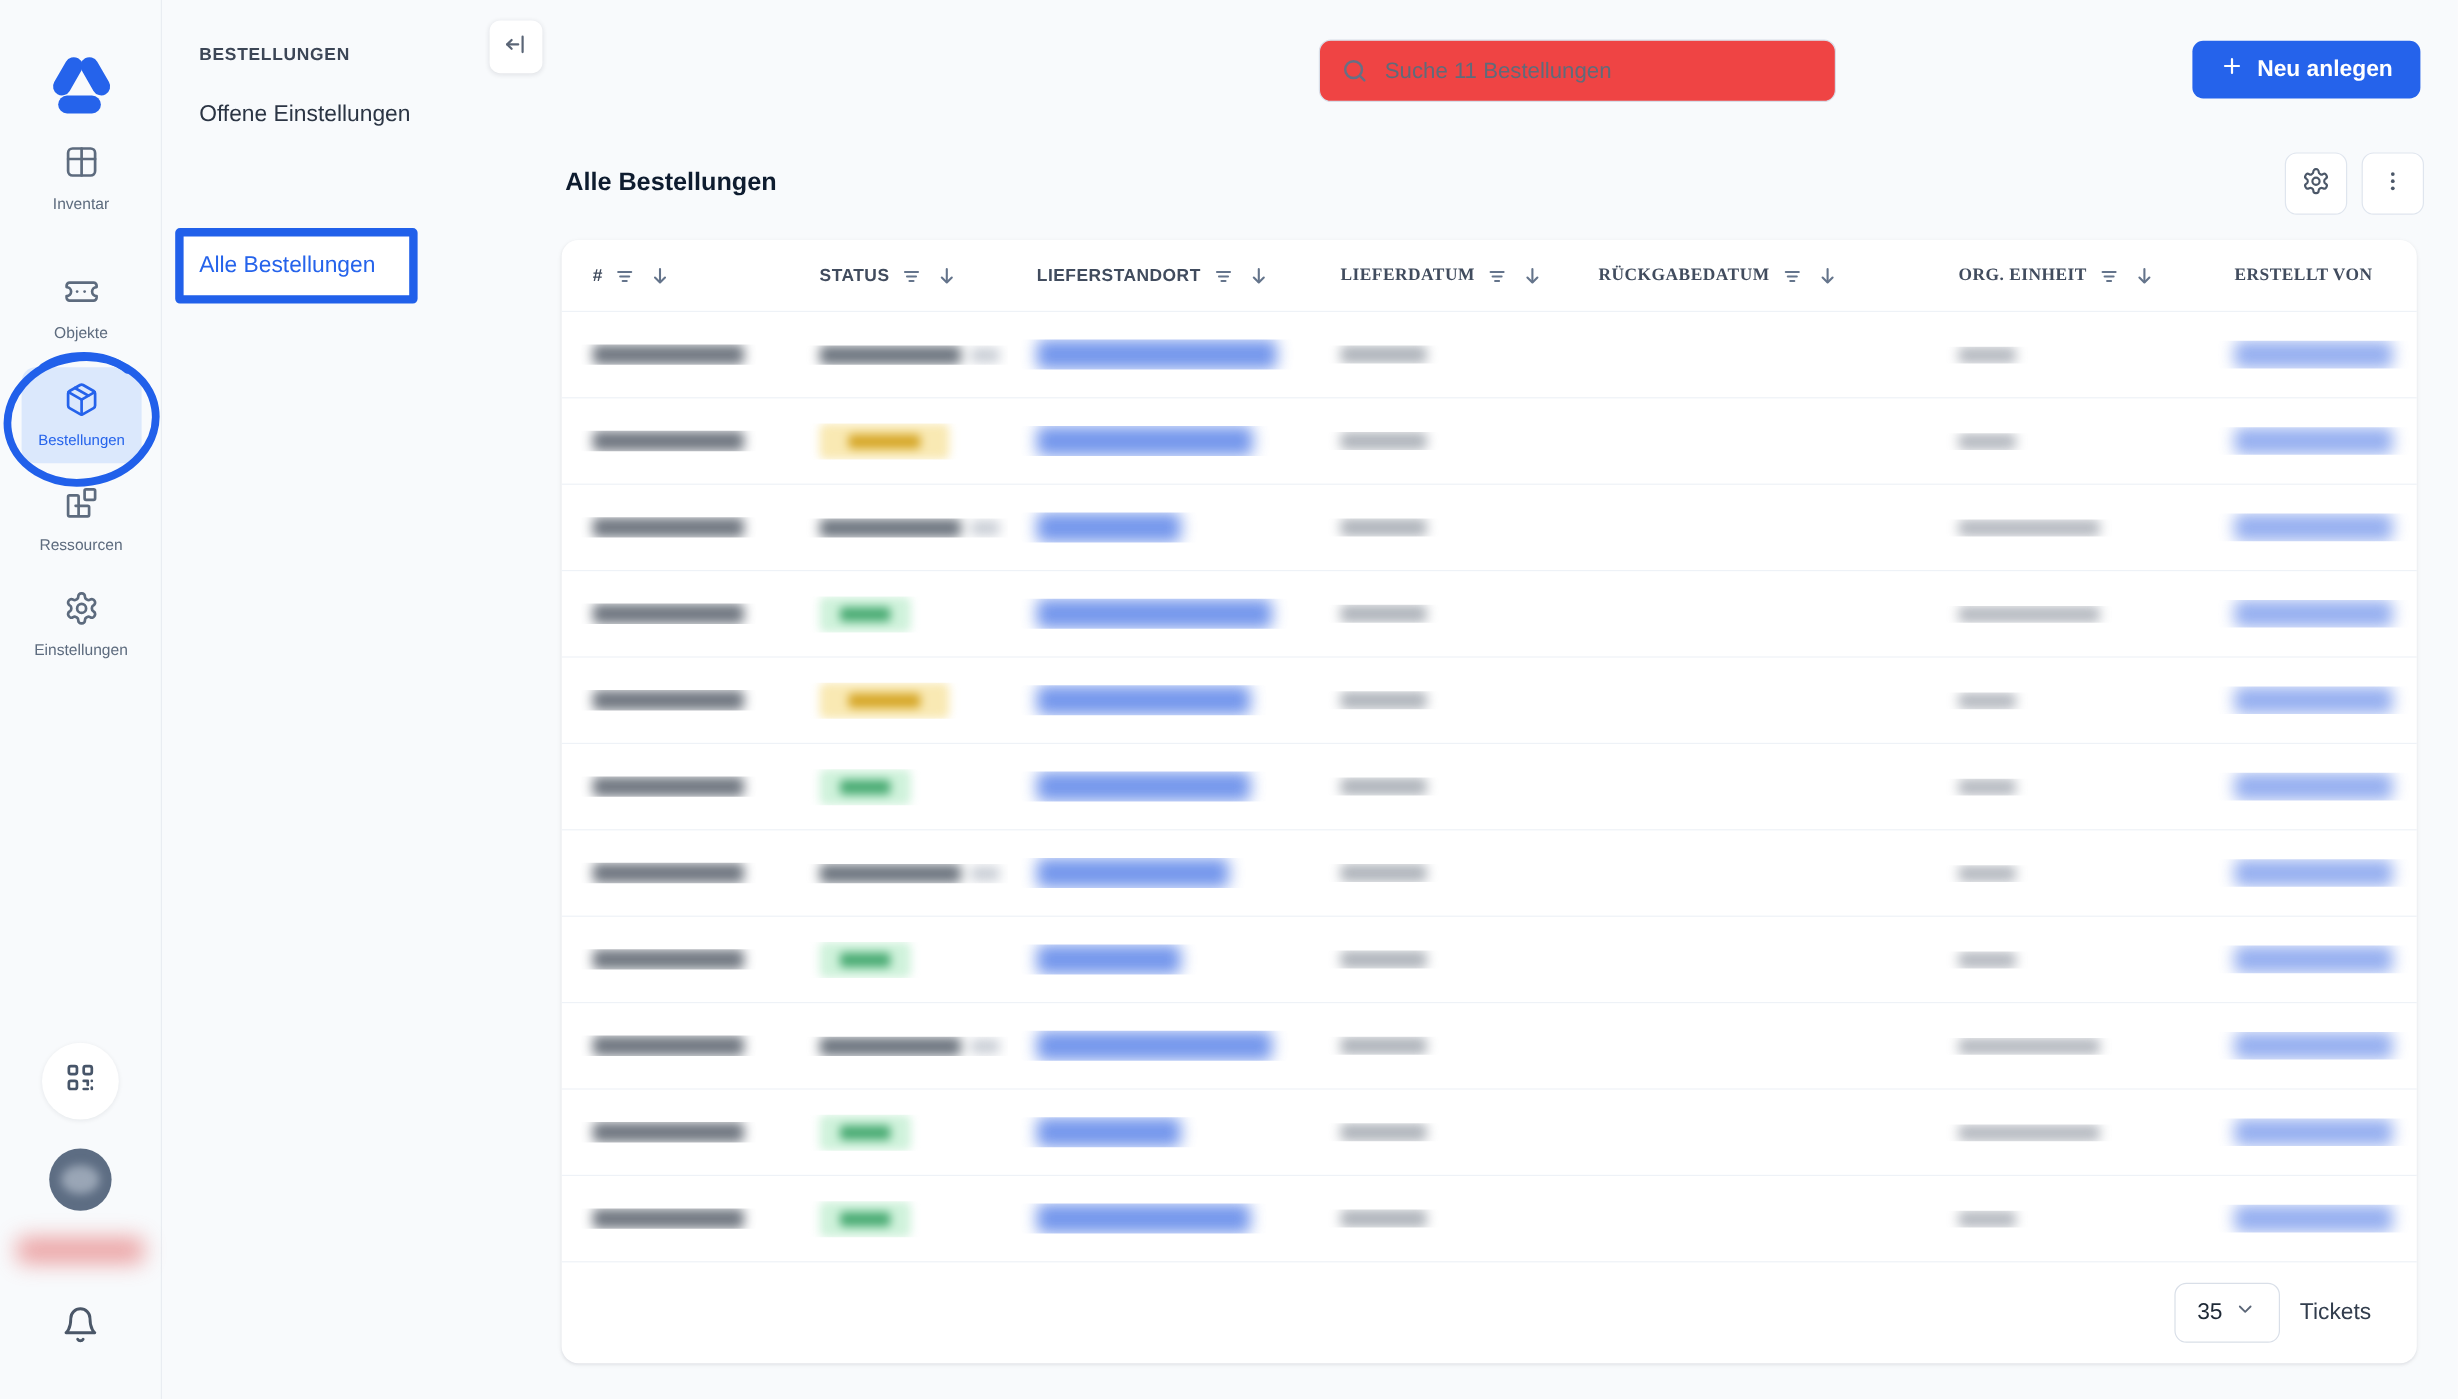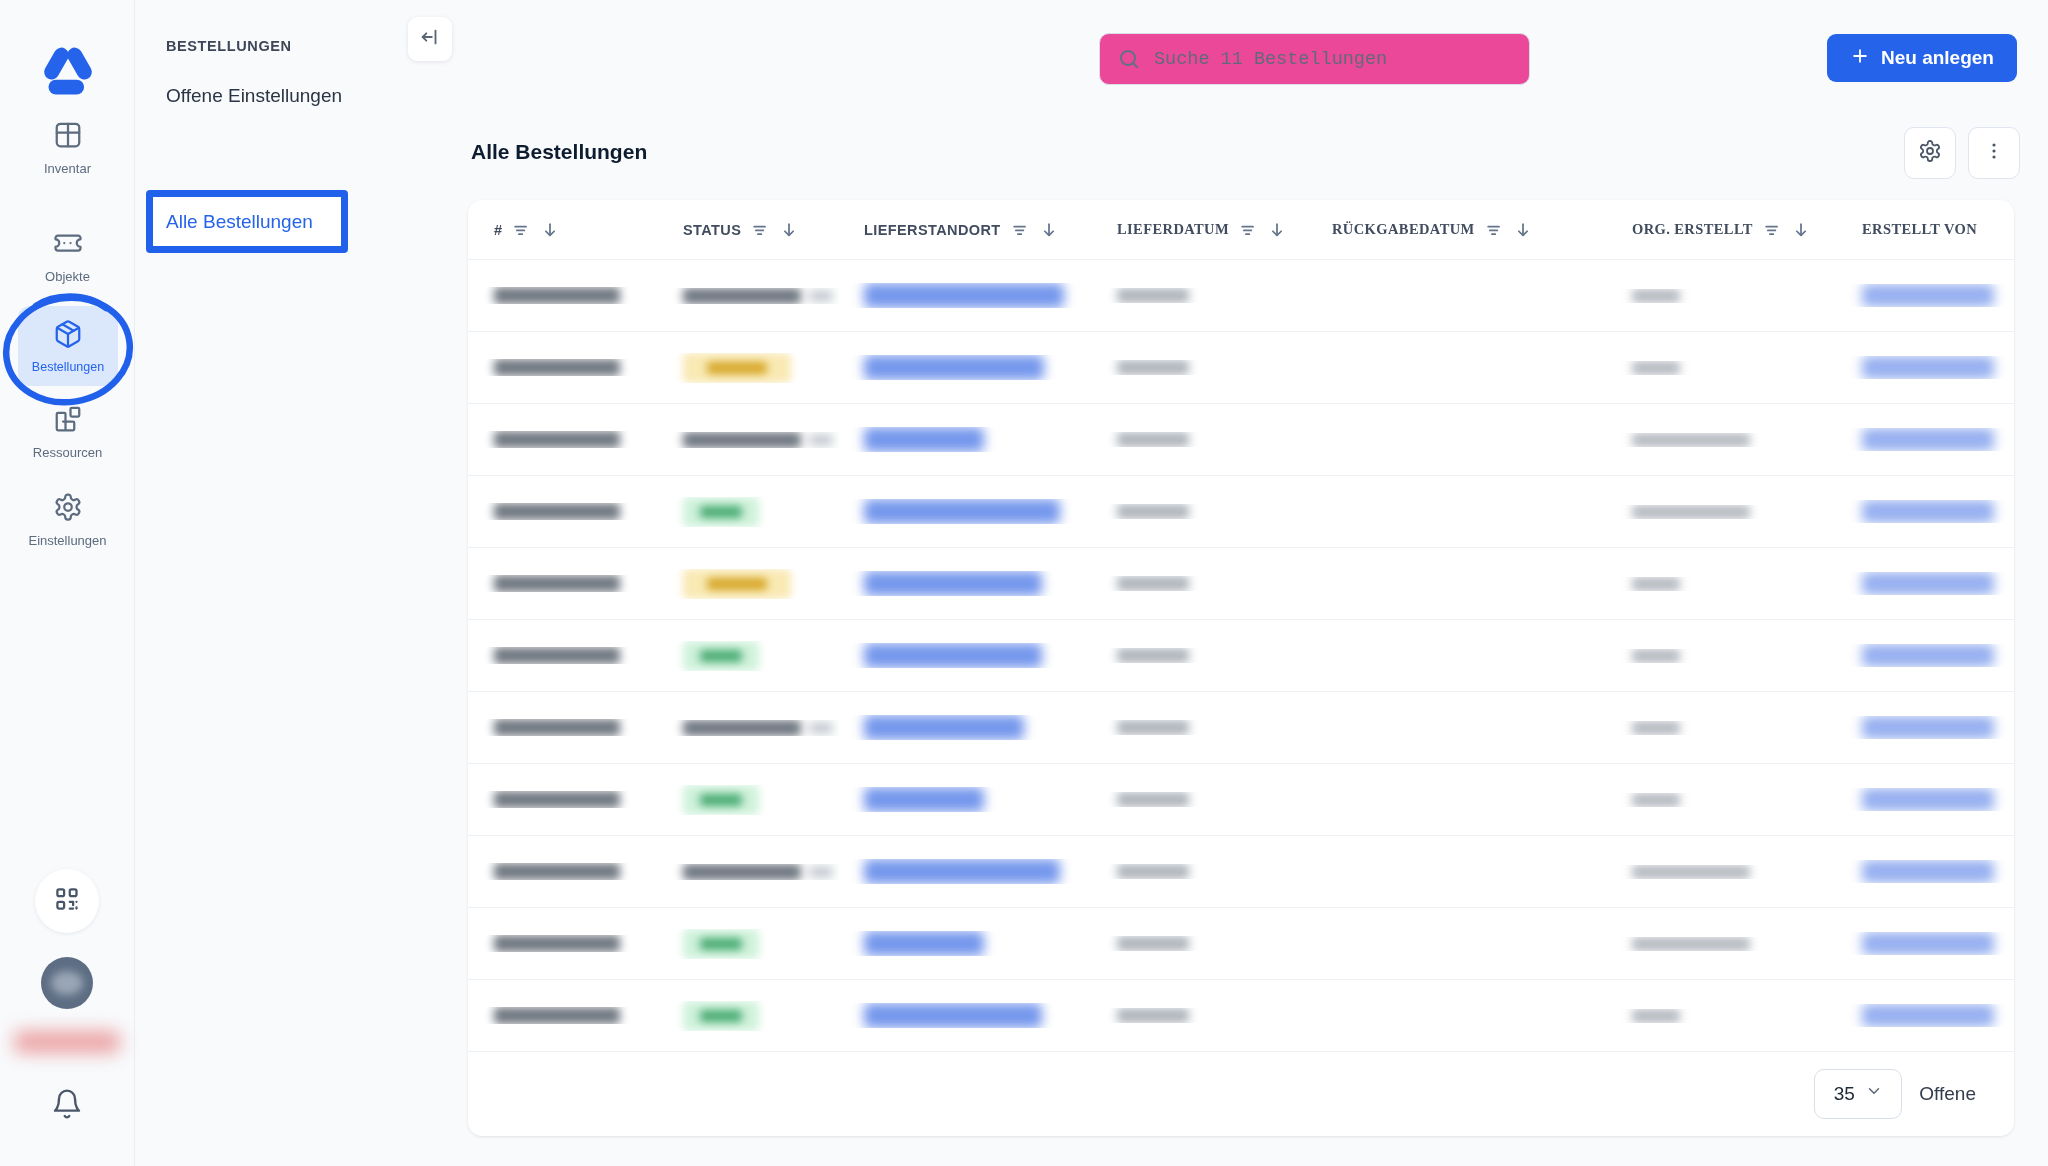--- a/index.html
+++ b/index.html
@@ -30,21 +30,21 @@
   .subnav-item { position:absolute; left:31px; font-size:19px; color:#2b3544; line-height:27px; cursor:pointer; }
   .subnav-item-1 { top:82px; }
   .subnav-item-2 { top:128px; width:212px; }
   .annotation-box { position:absolute; left:11px; top:190px; width:202px; height:63px; border:7px solid #2160ea; border-radius:4px; background:#fff; display:flex; align-items:center; padding-left:13px; }
   .annotation-box .subnav-active-label { font-size:19px; color:#2563eb; cursor:pointer; }
 
   
   .collapse-btn { position:absolute; left:408px; top:17px; width:44px; height:44px; background:#fff; border-radius:9px; box-shadow:0 1px 4px rgba(15,23,42,.10); display:flex; align-items:center; justify-content:center; cursor:pointer; z-index:5; }
   .page-title { position:absolute; left:471px; top:36px; font-size:33px; font-weight:600; color:#0d1a2b; letter-spacing:.2px; }
   .search-box { position:absolute; left:1099px; top:33px; width:431px; height:52px; }
-  .search-box input { width:100%; height:100%; border:1px solid #d8dee8; border-radius:10px; background:#ec4899; padding:0 18px 0 54px; font-size:18.5px; color:#2b3544; font-family:Liberation Mono, monospace; outline:none; }
+  .search-box input { width:100%; height:100%; border:1px solid #d8dee8; border-radius:10px; background:#ef4444; padding:0 18px 0 54px; font-size:18.5px; color:#2b3544; font-family:Liberation Sans, sans-serif; outline:none; }
   .search-box input::placeholder { color:#5f6b7a; }
   .search-icon { position:absolute; left:18px; top:14px; }
   .create-btn { position:absolute; left:1827px; top:34px; width:190px; height:48px; background:#2563eb; border:none; border-radius:9px; color:#fff; font-size:19px; font-weight:600; font-family:"Liberation Sans",sans-serif; display:flex; align-items:center; justify-content:center; gap:11px; cursor:pointer; }
 
   .section-title { position:absolute; left:471px; top:140px; font-size:21px; font-weight:700; color:#0e1c2f; }
   .icon-btn { position:absolute; top:127px; width:52px; height:52px; background:#fff; border:1px solid #dfe5ee; border-radius:10px; display:flex; align-items:center; justify-content:center; cursor:pointer; }
   .icon-btn.settings { left:1904px; }
   .icon-btn.kebab { left:1968px; }
 
   
@@ -314,21 +314,21 @@
             </svg>
           </span>
           <span class="hicon">
             <svg width="20" height="20" viewBox="0 0 24 24" fill="none" stroke="#64748b" stroke-width="2.1" stroke-linecap="round" stroke-linejoin="round">
               <path d="M12 5v13"></path>
               <path d="m7 13.5 5 5 5-5"></path>
             </svg>
           </span>
         </div>
         <div class="cell c6">
-          <span class="th-label">ORG. ERSTELLT</span>
+          <span class="th-label">ORG. EINHEIT</span>
           <span class="hicon">
             <svg width="20" height="20" viewBox="0 0 24 24" fill="none" stroke="#64748b" stroke-width="2.1" stroke-linecap="round">
               <path d="M5 8h13"></path>
               <path d="M7 12.5h9"></path>
               <path d="M9.5 17h4"></path>
             </svg>
           </span>
           <span class="hicon">
             <svg width="20" height="20" viewBox="0 0 24 24" fill="none" stroke="#64748b" stroke-width="2.1" stroke-linecap="round" stroke-linejoin="round">
               <path d="M12 5v13"></path>
@@ -601,17 +601,17 @@
       </div>
     <div class="tfoot">
       <div class="page-size">
         <span>35</span>
         <span>
           <svg width="18" height="18" viewBox="0 0 24 24" fill="none" stroke="#5a6576" stroke-width="2" stroke-linecap="round" stroke-linejoin="round">
               <path d="m6 9 6 6 6-6"></path>
             </svg>
         </span>
       </div>
-      <span class="objects-label">Offene</span>
+      <span class="objects-label">Tickets</span>
     </div>
   </div>
 
 </div>
 
 </body></html>

